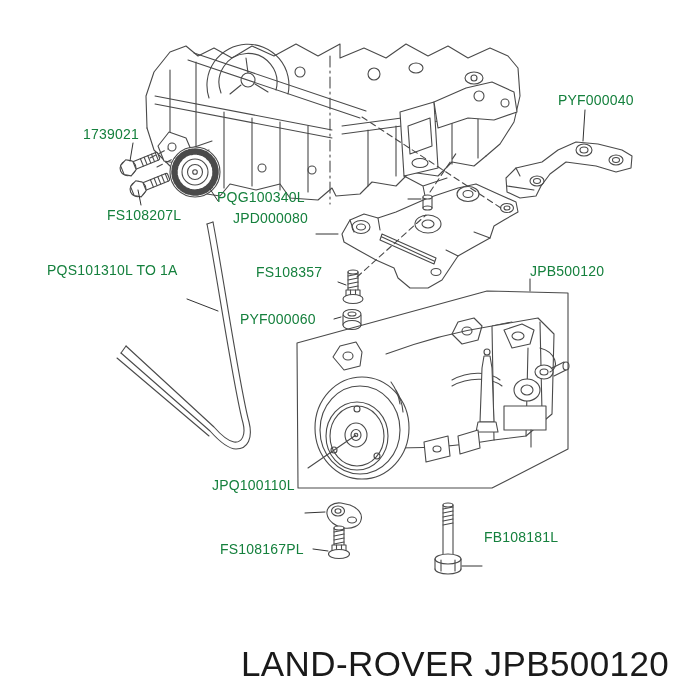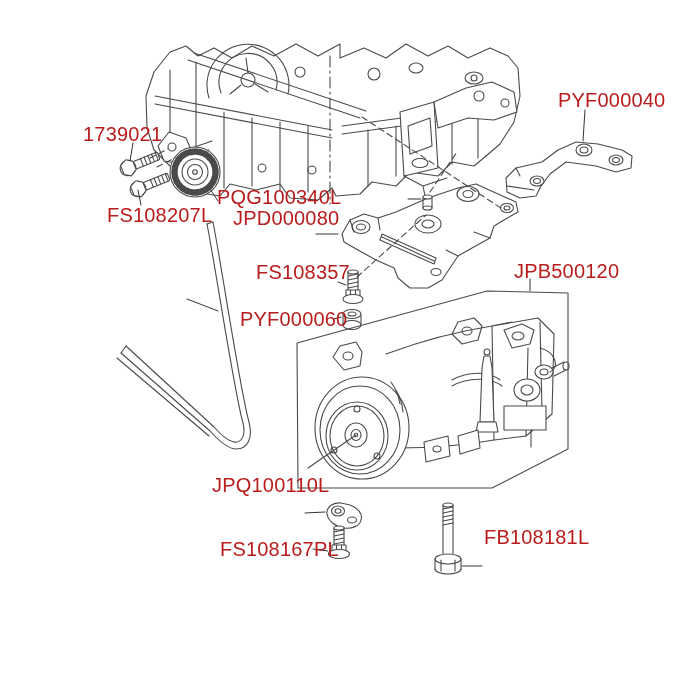--- a/index.html
+++ b/index.html
@@ -8,21 +8,21 @@
     font-family:"Liberation Sans", sans-serif;overflow:hidden;
   }
   .artwork{position:absolute;left:0;top:0;}
   .artwork *{stroke:#4a4a4a;stroke-width:1.1;fill:none;stroke-linejoin:round;stroke-linecap:round;}
   .artwork .w{fill:#ffffff;}
   .artwork .teeth{stroke-width:6.5;stroke-dasharray:2.2 2.6;}
   .artwork .dash{stroke-dasharray:6 4;}
   .artwork .cl{stroke-dasharray:11 4 2 4;}
   .artwork .ld{stroke:#333333;stroke-width:1;}
   .lbl{
-    position:absolute;font-size:20px;color:#b91c1c;white-space:nowrap;
+    position:absolute;font-size:14px;color:#15803d;white-space:nowrap;
     letter-spacing:0.2px;line-height:17px;
   }
   .footer-text{
     position:absolute;left:241px;top:644px;font-size:35px;color:#1a1a1a;
     letter-spacing:0.4px;white-space:nowrap;
   }
 </style>
 </head>
 <body>
 
@@ -248,21 +248,23 @@
       <path class="ld" d="M462,566 L482,566"></path>
       <path class="ld" d="M408,199 L421,199"></path>
     </g>
   </svg>
 
   <div class="lbl" style="left:83px;top:126px">1739021</div>
   <div class="lbl" style="left:107px;top:207px">FS108207L</div>
   <div class="lbl" style="left:217px;top:189px">PQG100340L</div>
   <div class="lbl" style="left:558px;top:92px">PYF000040</div>
   <div class="lbl" style="left:233px;top:210px">JPD000080</div>
+  <div class="lbl" style="left:47px;top:262px">PQS101310L TO 1A</div>
   <div class="lbl" style="left:256px;top:264px">FS108357</div>
   <div class="lbl" style="left:240px;top:311px">PYF000060</div>
-  <div class="lbl" style="left:514px;top:263px">JPB500120</div>
+  <div class="lbl" style="left:530px;top:263px">JPB500120</div>
   <div class="lbl" style="left:212px;top:477px">JPQ100110L</div>
   <div class="lbl" style="left:220px;top:541px">FS108167PL</div>
   <div class="lbl" style="left:484px;top:529px">FB108181L</div>
 
+  <div class="footer-text">LAND-ROVER JPB500120</div>
 
 </div>
 
 </body></html>

